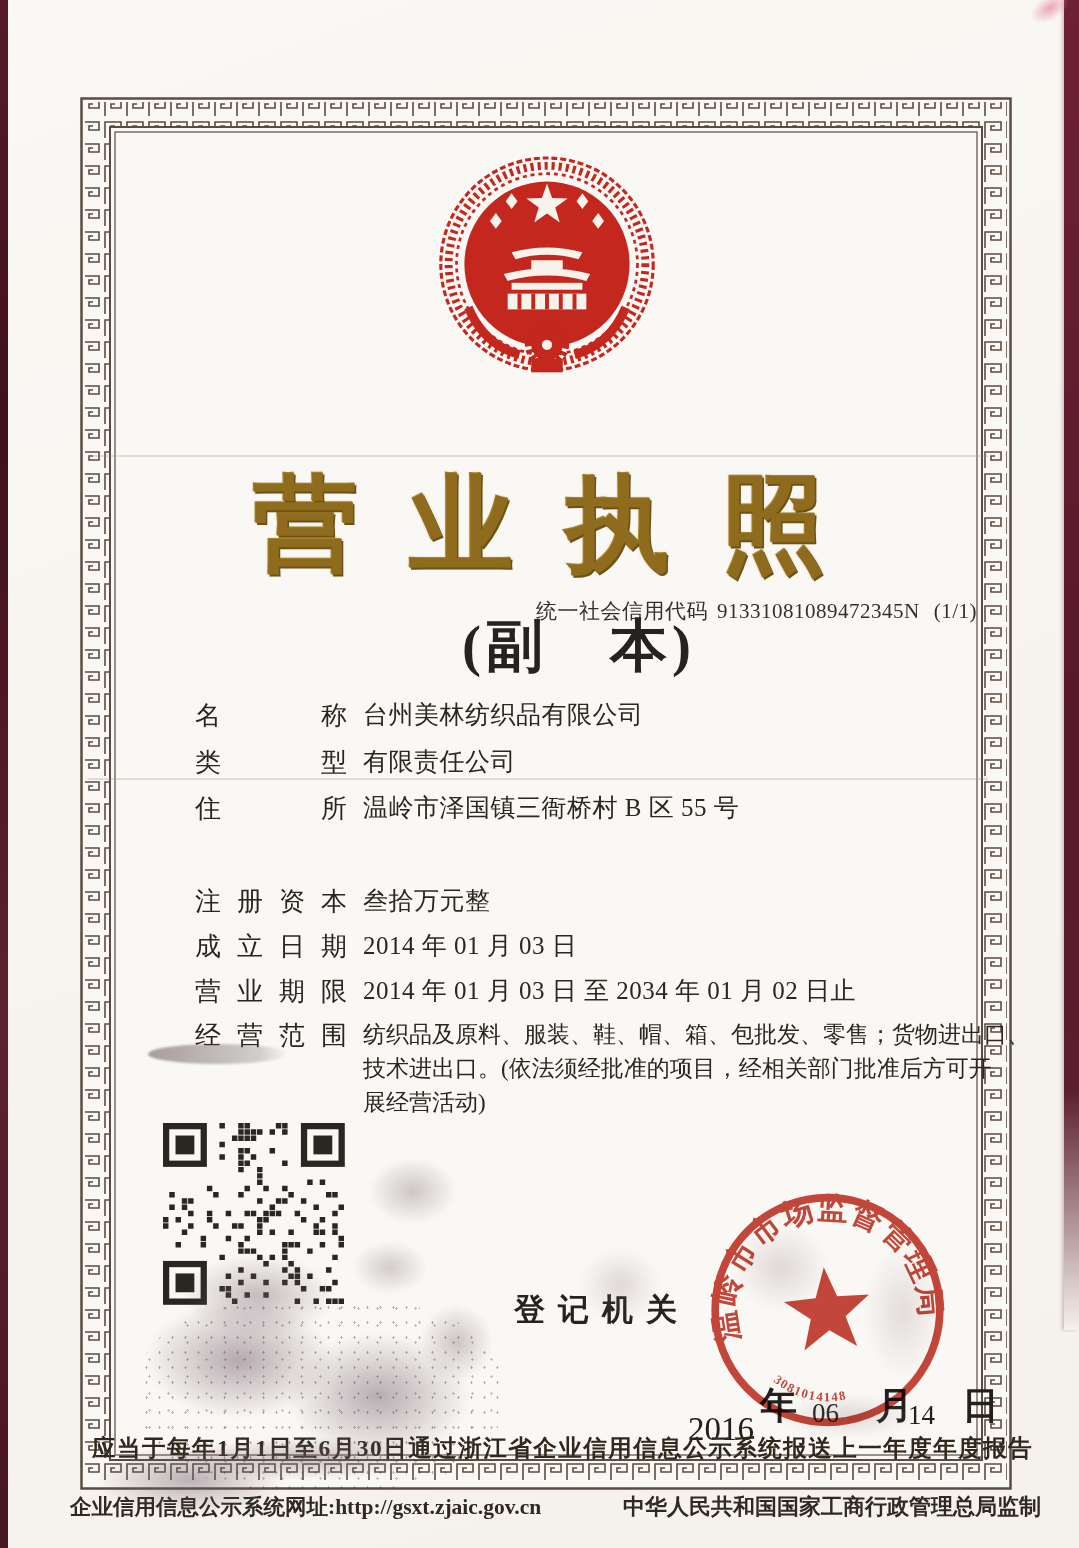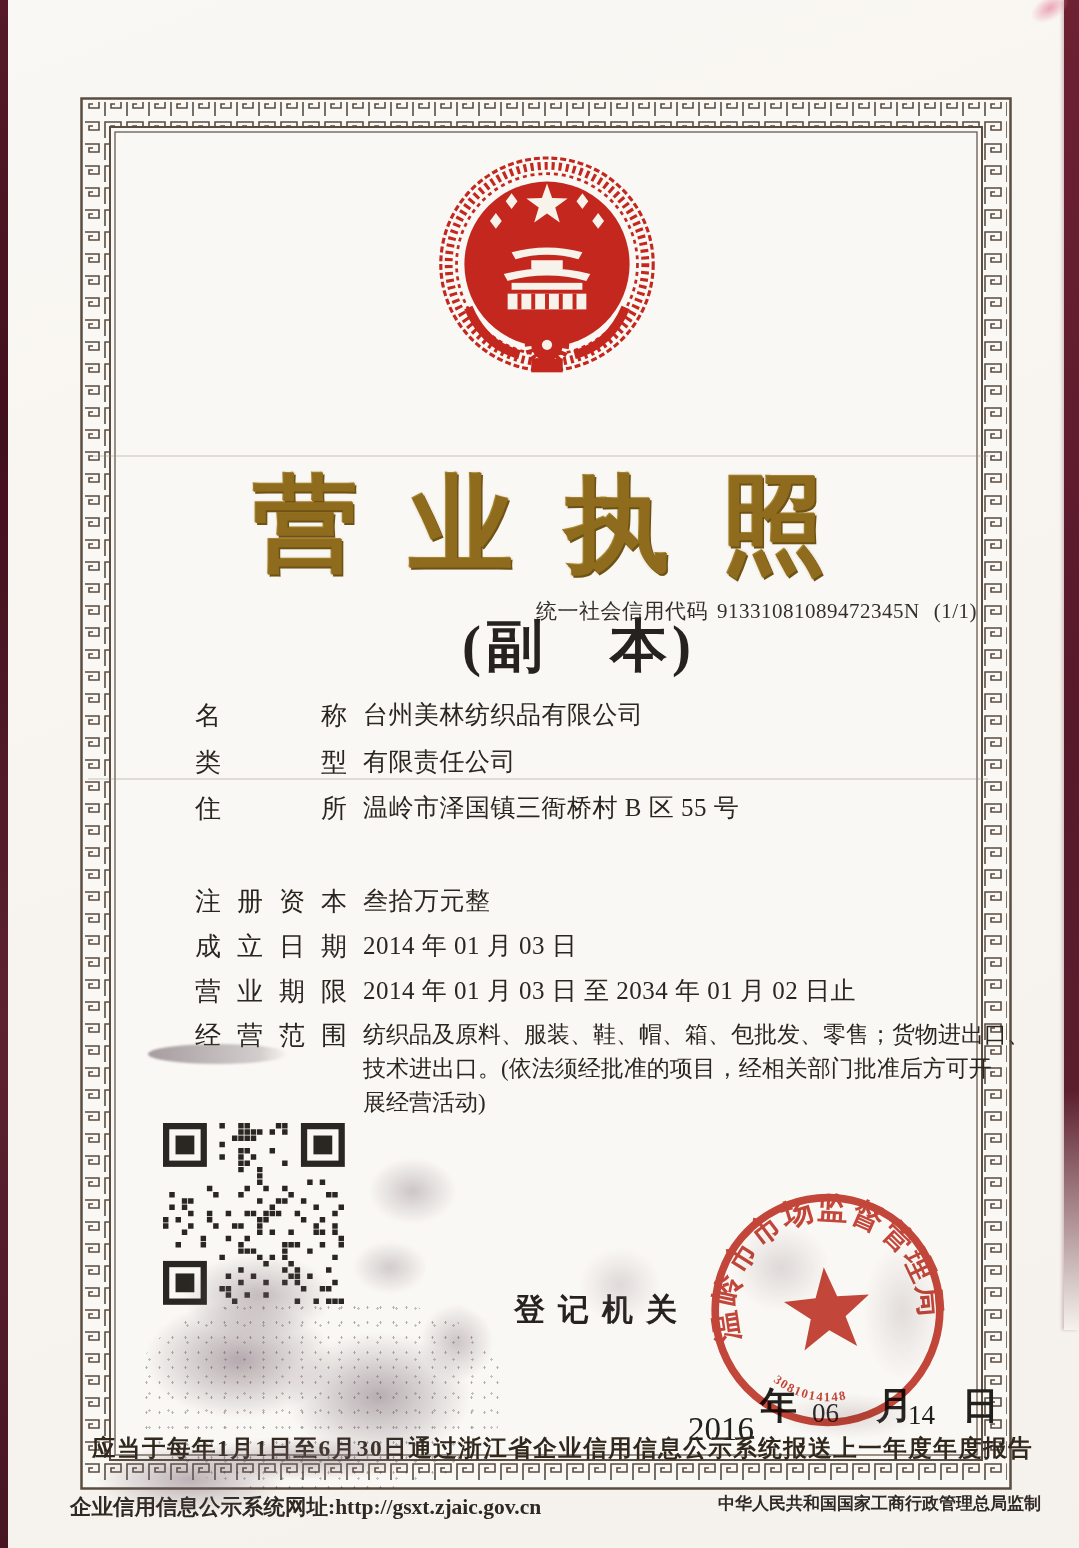--- a/index.html
+++ b/index.html
@@ -52,21 +52,21 @@
   .d-small{font-size:27px;}
   
   .seal{position:absolute;left:705px;top:1185px;width:245px;height:250px;z-index:7;
     transform:rotate(-5deg);mix-blend-mode:multiply;opacity:.93;}
   
   .report-line{position:absolute;left:92px;top:1432px;z-index:4;font-size:23.5px;font-weight:600;
     letter-spacing:1.5px;color:#30271d;white-space:nowrap;}
   
   .footer-left{position:absolute;left:70px;top:1492px;z-index:3;font-size:21.5px;font-weight:600;
     color:#2f2823;white-space:nowrap;}
-  .footer-right{position:absolute;right:38px;top:1492px;z-index:3;font-size:17px;font-weight:600;
+  .footer-right{position:absolute;right:38px;top:1492px;z-index:3;font-size:22px;font-weight:600;
     color:#2f2823;white-space:nowrap;}
   
   .stain{position:absolute;z-index:5;pointer-events:none;border-radius:45%;}
   .s1{left:108px;top:1278px;width:410px;height:215px;filter:blur(1px);
     background:
       radial-gradient(closest-side at 32% 38%,rgba(118,98,110,.52),rgba(118,98,110,0) 72%),
       radial-gradient(closest-side at 66% 55%,rgba(104,86,100,.46),rgba(104,86,100,0) 66%),
       radial-gradient(closest-side at 48% 84%,rgba(128,110,120,.42),rgba(128,110,120,0) 62%),
       radial-gradient(closest-side at 85% 30%,rgba(120,100,112,.35),rgba(120,100,112,0) 60%);}
   .s1b{left:140px;top:1300px;width:360px;height:190px;opacity:.5;filter:blur(.4px);

